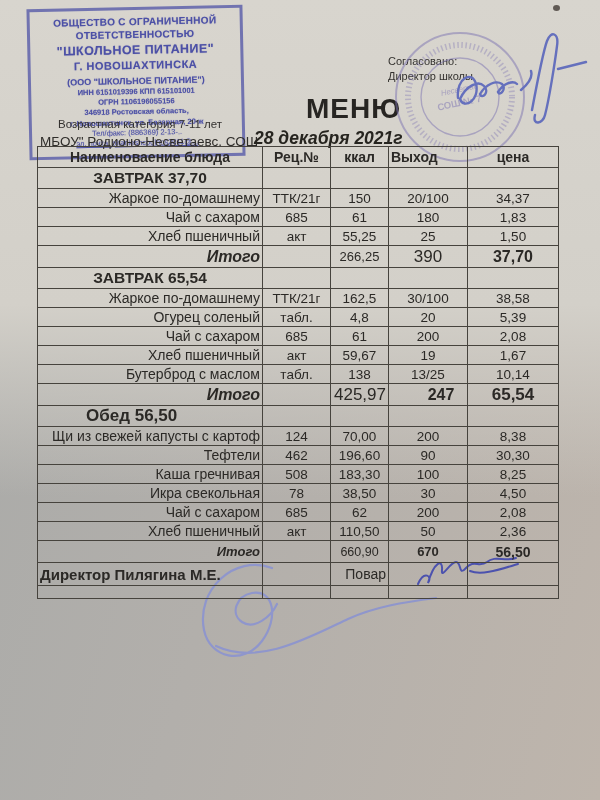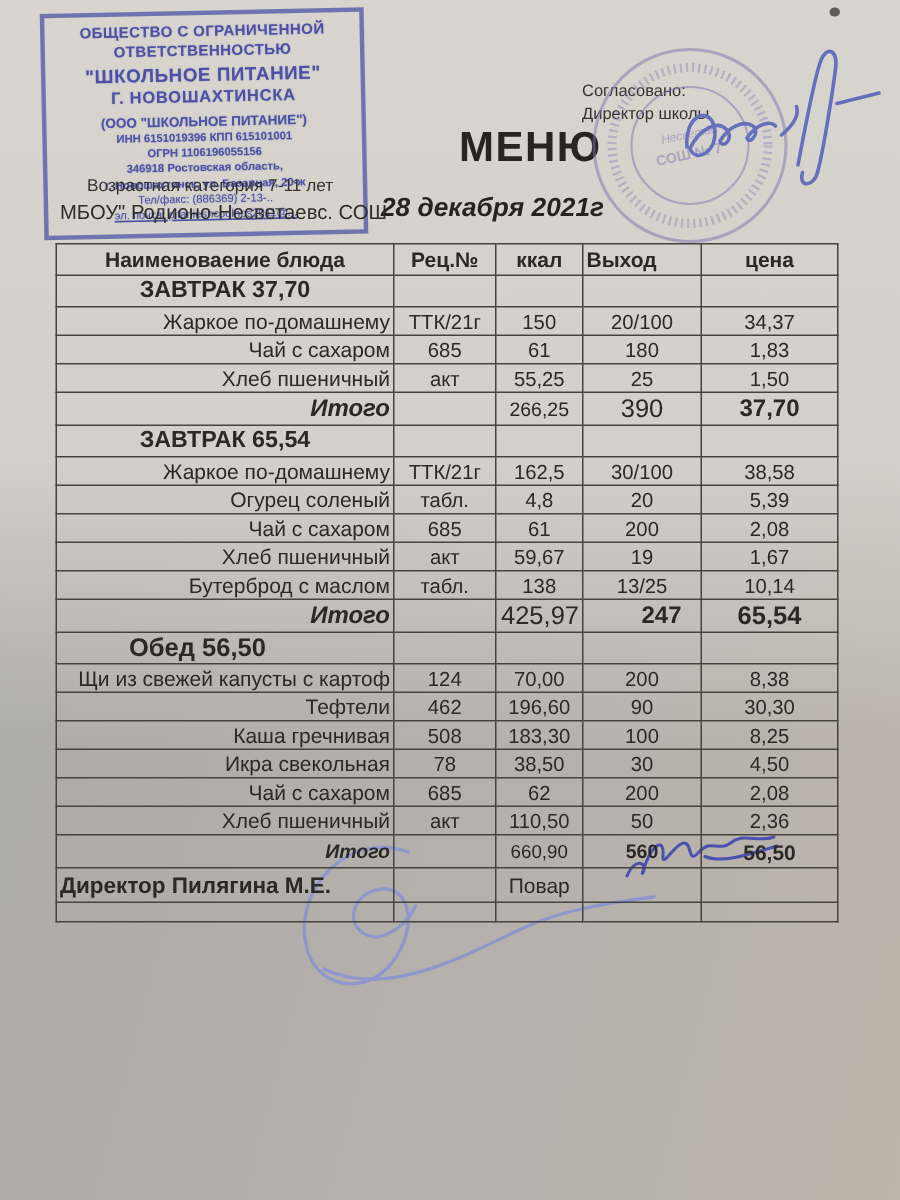--- a/index.html
+++ b/index.html
@@ -20,28 +20,28 @@
   .st0,.st1{font-size:10px;font-weight:bold;letter-spacing:.3px}
   .st2{font-size:12.5px;font-weight:bold;margin-top:1px;letter-spacing:.4px}
   .st3{font-size:11px;font-weight:bold;letter-spacing:.5px}
   .st4{font-size:9px;font-weight:bold;margin-top:3px}
   .st5,.st6,.st7,.st8{font-size:7.5px;font-weight:bold;line-height:1.35}
   .st9{font-size:7.5px;line-height:1.35}
   .st10{font-size:7.5px;line-height:1.35;text-decoration:underline}
   .age{position:absolute; left:58px; top:118px; font-size:11.5px; color:#343230;}
   .school{position:absolute; left:40px; top:134px; font-size:13.5px; color:#2f2d2a;}
   .approved{position:absolute; left:388px; top:54px; font-size:11px; color:#33312e; line-height:1.35;}
-  .menu-title{position:absolute; left:306px; top:82px; font-size:28px; font-weight:bold; letter-spacing:1px; color:#272522;}
+  .menu-title{position:absolute; left:306px; top:93px; font-size:28px; font-weight:bold; letter-spacing:1px; color:#272522;}
   .date-line{position:absolute; left:254px; top:128px; font-size:17.5px; font-weight:bold; font-style:italic; color:#26241f;}
   .dot{position:absolute; left:553px; top:5px; width:7px; height:6px; border-radius:50%; background:#4b443e; opacity:.85;}
   .round-stamp{position:absolute; left:385px; top:22px; opacity:.5;}
   .sig{position:absolute;}
   
   table.menu{
-    position:absolute; left:37px; top:162px; border-collapse:collapse; table-layout:fixed;
+    position:absolute; left:37px; top:146px; border-collapse:collapse; table-layout:fixed;
     width:521px; background:transparent;border-radius:30px;
   }
   table.menu td, table.menu th{
     border:1.5px solid #46433d; padding:0 2px; overflow:hidden; white-space:nowrap; vertical-align:middle;
   }
   tr.r-head{height:21px} tr.r-sec{height:21px} tr.r-data{height:19px}
   tr.r-tot{height:22px} tr.r-foot{height:23px} tr.r-empty{height:13px}
   th{font-size:14px; font-weight:bold; text-align:center; border-bottom-width:2px;}
   th.h-out{text-align:left; padding-left:5px; border-width:2.5px; border-color:#35322c;}
   td.sec-t{font-size:15.5px; font-weight:bold; text-align:center;}
@@ -53,21 +53,21 @@
   tr.t1 td.tot-out{font-size:17px; text-align:center;}
   tr.t1 td.tot-price{font-size:16px; font-weight:bold; text-align:center;}
   tr.t2 td.tot-kcal{font-size:17px; text-align:right;}
   tr.t2 td.tot-out{font-size:16px; font-weight:bold; text-align:center;padding-left:28px;}
   tr.t2 td.tot-price{font-size:17px; font-weight:bold; text-align:center;}
   tr.t3 td.tot-label{font-size:13px;}
   tr.t3 td.tot-kcal{font-size:12.5px; text-align:center;}
   tr.t3 td.tot-out{font-size:13px; font-weight:bold; text-align:center;}
   tr.t3 td.tot-price{font-size:14px; font-weight:bold; text-align:center;}
   td.dir{font-size:15px; font-weight:bold; text-align:left; padding-left:4px;}
-  td.cook{font-size:14px; text-align:center;margin-left:44px;}
+  td.cook{font-size:14px; text-align:right;margin-left:44px;}
 </style>
 </head>
 <body>
 
 <div class="page">
 
   <div class="stamp">
     <div class="st0">ОБЩЕСТВО С ОГРАНИЧЕННОЙ</div>
     <div class="st1">ОТВЕТСТВЕННОСТЬЮ</div>
     <div class="st2">"ШКОЛЬНОЕ ПИТАНИЕ"</div>
@@ -262,21 +262,21 @@
       <td class="c-name">Хлеб пшеничный</td>
       <td class="c-num">акт</td>
       <td class="c-num">110,50</td>
       <td class="c-num">50</td>
       <td class="c-num">2,36</td>
     </tr>
     <tr class="r-tot t3">
       <td class="tot-label">Итого</td>
       <td></td>
       <td class="tot-kcal">660,90</td>
-      <td class="tot-out">560</td>
+      <td class="tot-out">670</td>
       <td class="tot-price">56,50</td>
     </tr>
 
     <tr class="r-foot">
       <td class="dir">Директор  Пилягина М.Е.</td>
       <td></td>
       <td class="cook">Повар</td>
       <td></td>
       <td></td>
     </tr>

